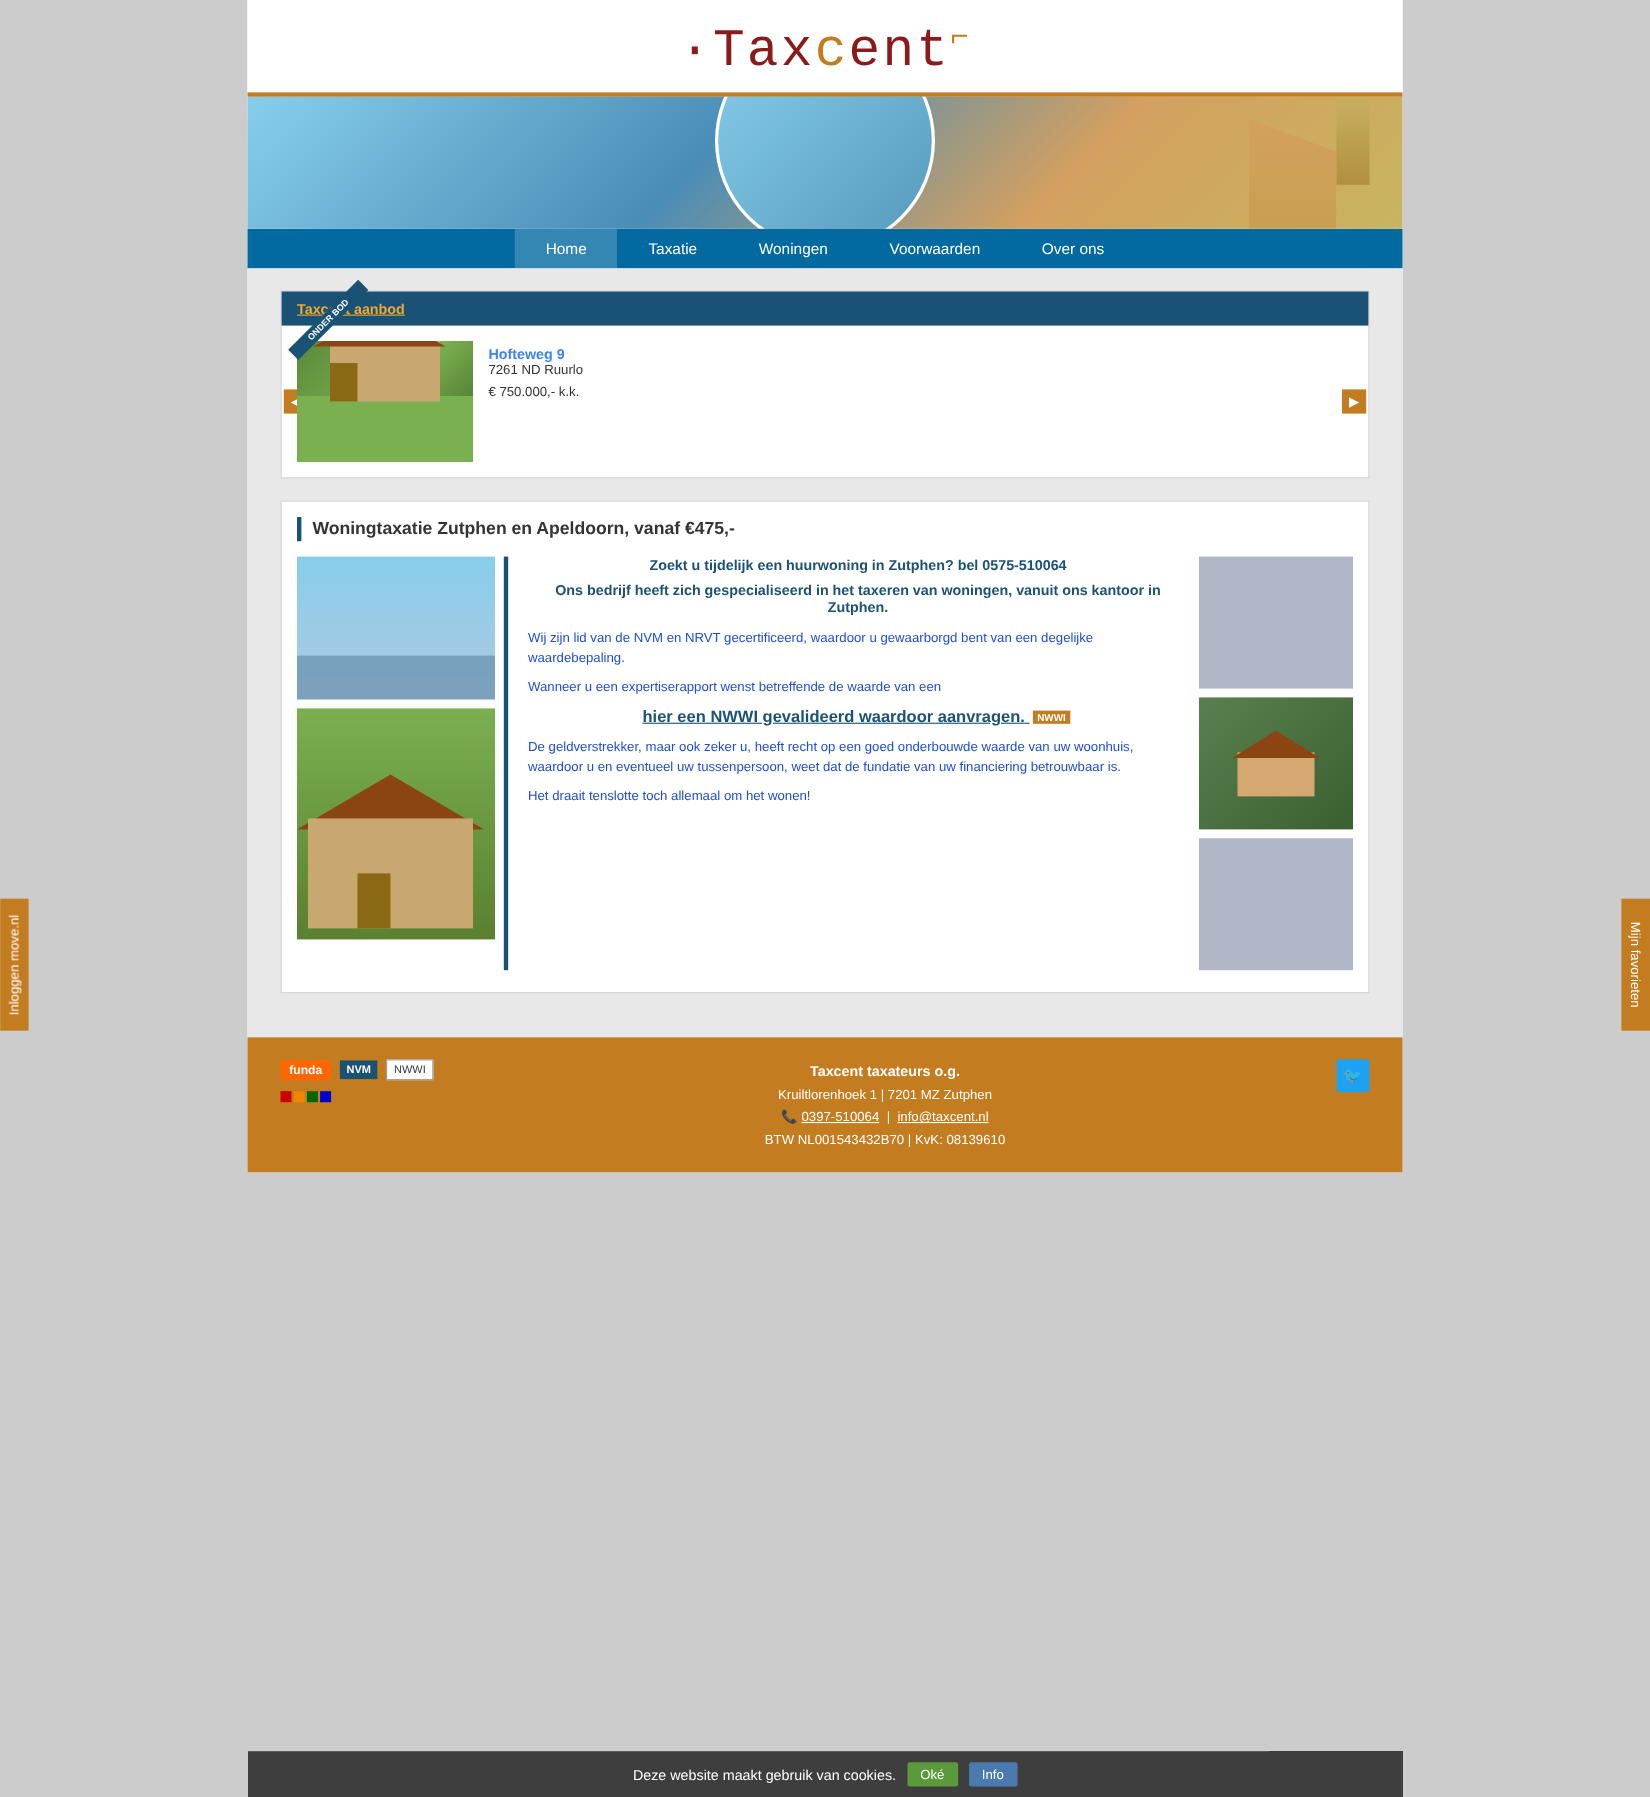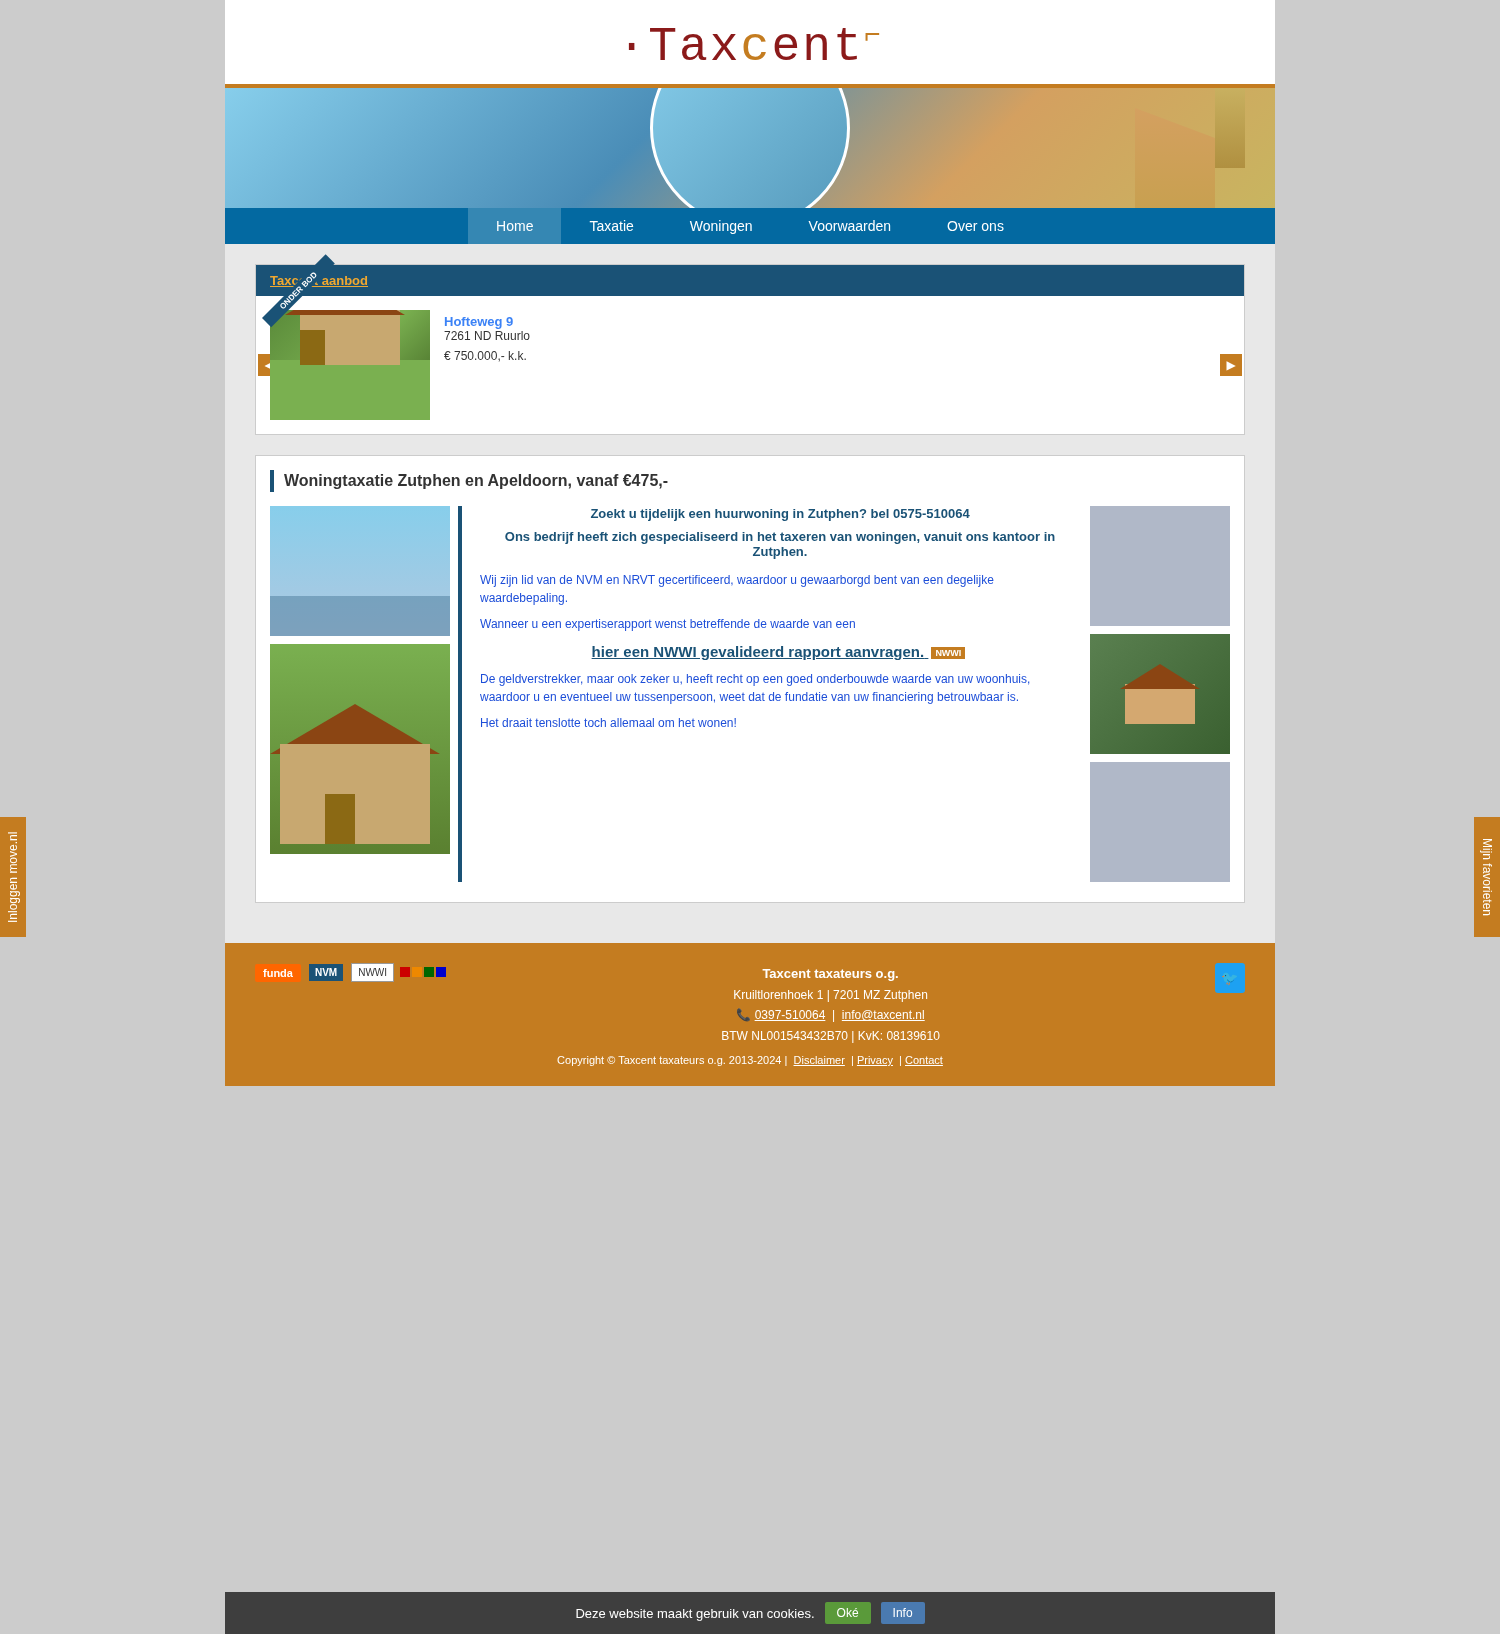--- a/index.html
+++ b/index.html
@@ -349,21 +349,21 @@
       background: #c47c20;
       padding: 20px 30px;
     }
     .footer-inner {
       display: flex;
       align-items: flex-start;
       justify-content: space-between;
     }
     .footer-logos {
       display: flex;
-      flex-direction: row;
+      flex-direction: column;
       gap: 6px;
     }
     .footer-logo-row {
       display: flex;
       align-items: center;
       gap: 8px;
     }
     .logo-funda {
       background: #ff6600;
       color: white;
@@ -509,21 +509,21 @@
           </div>
 
           <div class="blue-accent-bar"></div>
 
           <div class="taxatie-text-col">
             <span class="phone-link">Zoekt u tijdelijk een huurwoning in Zutphen? bel 0575-510064</span>
             <div class="subtitle">Ons bedrijf heeft zich gespecialiseerd in het taxeren van woningen, vanuit ons kantoor in Zutphen.</div>
             <p>Wij zijn lid van de NVM en NRVT gecertificeerd, waardoor u gewaarborgd bent van een degelijke waardebepaling.</p>
             <p>Wanneer u een expertiserapport wenst betreffende de waarde van een</p>
             <a href="#" class="nwwi-link">
-              <span>hier een NWWI gevalideerd rapport aanvragen.</span>
+              <span>hier een NWWI gevalideerd waardoor aanvragen.</span>
               <span class="nwwi-badge">NWWI</span>
             </a>
             <p>De geldverstrekker, maar ook zeker u, heeft recht op een goed onderbouwde waarde van uw woonhuis, waardoor u en eventueel uw tussenpersoon, weet dat de fundatie van uw financiering betrouwbaar is.</p>
             <p>Het draait tenslotte toch allemaal om het wonen!</p>
           </div>
 
           <div class="taxatie-img-right-col">
             <div class="taxatie-img-right-top"></div>
             <div class="taxatie-img-right-mid">
 
@@ -566,26 +566,20 @@
           &nbsp;|&nbsp;
           <a href="mailto:info@taxcent.nl">info@taxcent.nl</a>
         </div>
         <div>BTW NL001543432B70 | KvK: 08139610</div>
       </div>
 
       <div class="footer-right">
         <div class="twitter-btn">🐦</div>
       </div>
     </div>
-    <div class="footer-bottom">
-      <span>Copyright © Taxcent taxateurs o.g. 2013-2024  |</span>
-      &nbsp;<a href="#">Disclaimer</a>
-      &nbsp;|&nbsp;<a href="#">Privacy</a>
-      &nbsp;|&nbsp;<a href="#">Contact</a>
-    </div>
   </div>
 
 </div>
 
 <div class="cookie-bar">
   <span>Deze website maakt gebruik van cookies.</span>
   <button class="btn-ok">Oké</button>
   <button class="btn-info">Info</button>
 </div>
 

